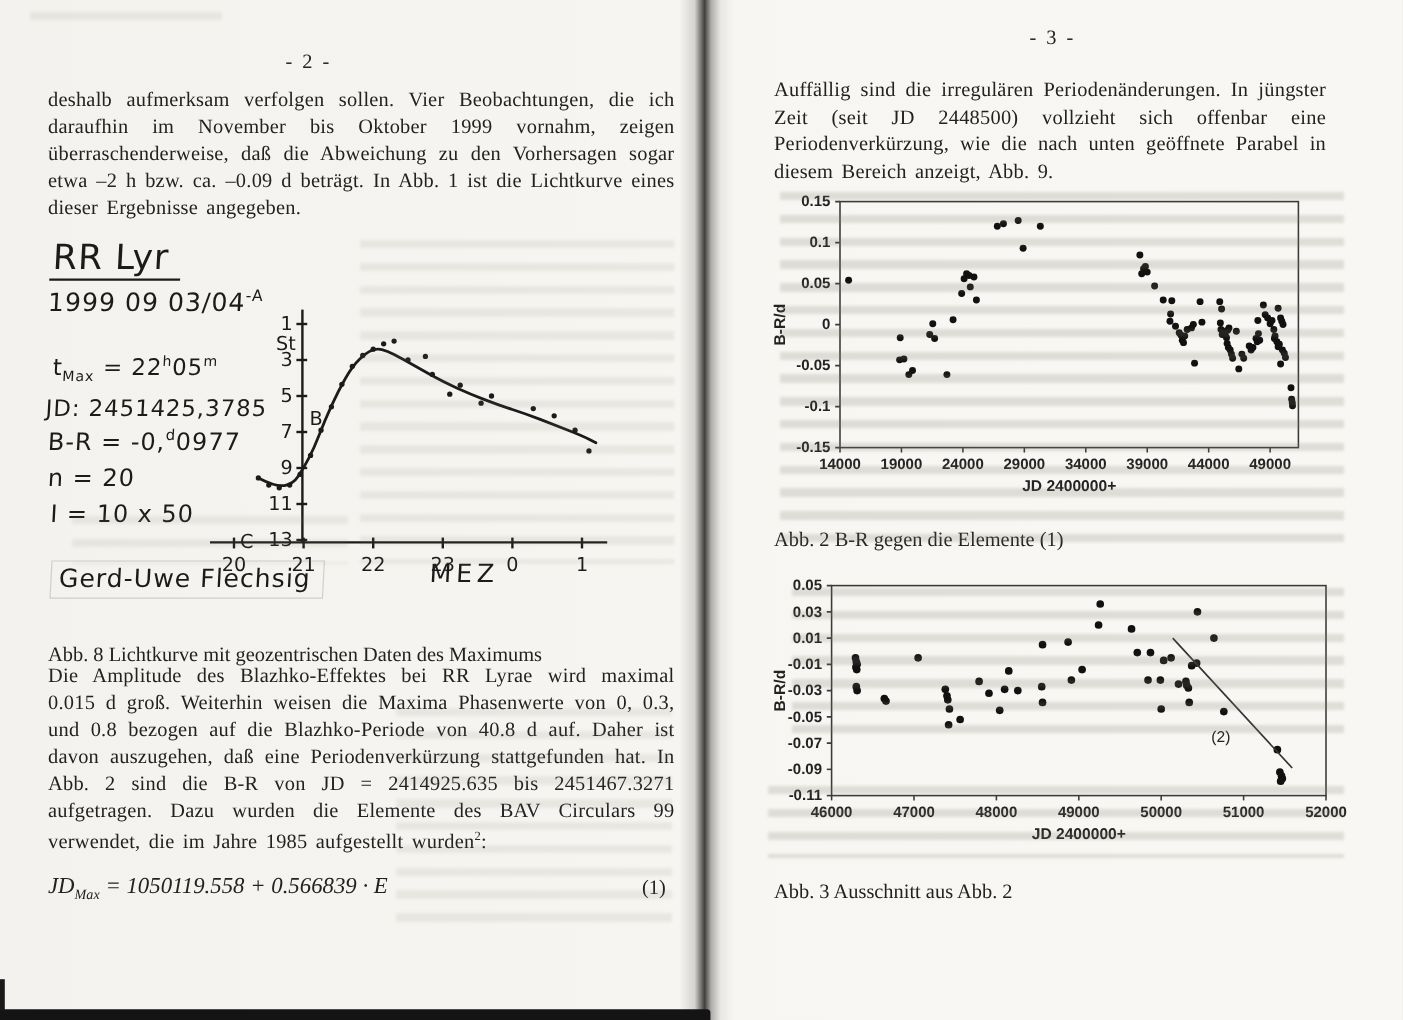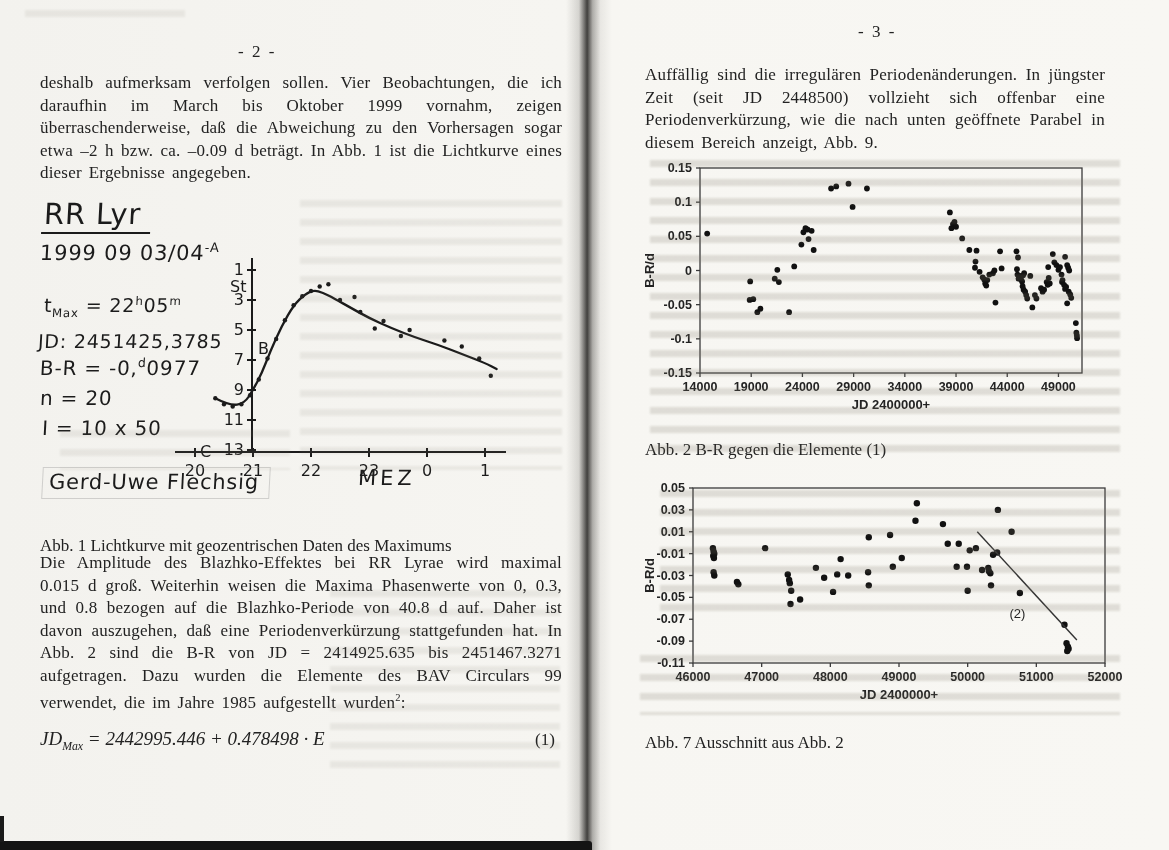--- a/index.html
+++ b/index.html
@@ -32,21 +32,21 @@
   .sig-box{border:1px solid rgba(140,140,140,0.35);padding:2px 10px 4px 6px;}
 </style>
 </head>
 <body>
 
 <div id="scan">
 
   <div class="abs" style="left:0;top:0;width:566px;height:850px;">
     <div class="abs pagenum serif" style="left:238px;top:42px;">- 2 -</div>
 
-    <div class="abs serif para" style="left:40px;top:72px;width:522px;">deshalb aufmerksam verfolgen sollen. Vier Beobachtungen, die ich daraufhin im March bis Oktober 1999 vornahm, zeigen überraschenderweise, daß die Abweichung zu den Vorhersagen sogar etwa –2 h bzw. ca. –0.09 d beträgt. In Abb. 1 ist die Lichtkurve eines dieser Ergebnisse angegeben.</div>
+    <div class="abs serif para" style="left:40px;top:72px;width:522px;">deshalb aufmerksam verfolgen sollen. Vier Beobachtungen, die ich daraufhin im November bis Oktober 1999 vornahm, zeigen überraschenderweise, daß die Abweichung zu den Vorhersagen sogar etwa –2 h bzw. ca. –0.09 d beträgt. In Abb. 1 ist die Lichtkurve eines dieser Ergebnisse angegeben.</div>
 
     <div class="abs hand" style="left:42px;top:197px;font-size:29px;border-bottom:2.5px solid #1b1b1b;padding:0 10px 1px 2px;">RR Lyr</div>
     <div class="abs hand" style="left:40px;top:240px;font-size:21px;">
       <span>1999 09 03/04</span><sup>-A</sup>
     </div>
     <div class="abs hand" style="left:44px;top:294px;font-size:19px;">
       <span>t</span><sub>Max</sub><span> = 22</span><sup>h</sup><span>05</span><sup>m</sup>
     </div>
     <div class="abs hand" style="left:38px;top:330px;font-size:19px;">JD: 2451425,3785</div>
     <div class="abs hand" style="left:40px;top:355px;font-size:20px;">
@@ -111,28 +111,28 @@
         <circle cx="259.59999999999997" cy="80" r="2.2" fill="#1b1b1b"></circle>
         <circle cx="294.40000000000003" cy="90.5" r="2.2" fill="#1b1b1b"></circle>
         <circle cx="311.80000000000007" cy="96.5" r="2.2" fill="#1b1b1b"></circle>
         <circle cx="329.19999999999993" cy="108.5" r="2.2" fill="#1b1b1b"></circle>
         <circle cx="340.80000000000007" cy="125.75000000000001" r="2.2" fill="#1b1b1b"></circle>
       </svg>
 
     <div class="abs hand sig-box" style="left:42px;top:467px;font-size:21px;">Gerd-Uwe Flechsig</div>
     <div class="abs hand" style="left:358px;top:466px;font-size:21px;letter-spacing:4px;">MEZ</div>
 
-    <div class="abs serif caption" style="left:40px;top:536px;">Abb. 1 Lichtkurve mit geozentrischen Daten des Maximums</div>
+    <div class="abs serif caption" style="left:40px;top:536px;">Abb. 8 Lichtkurve mit geozentrischen Daten des Maximums</div>
 
     <div class="abs serif para" style="left:40px;top:552px;width:522px;">
       <span>Die Amplitude des Blazhko-Effektes bei RR Lyrae wird maximal 0.015 d groß. Weiterhin weisen die Maxima Phasenwerte von 0, 0.3, und 0.8 bezogen auf die Blazhko-Periode von 40.8 d auf. Daher ist davon auszugehen, daß eine Periodenverkürzung stattgefunden hat. In Abb. 2 sind die B-R von JD = 2414925.635 bis 2451467.3271 aufgetragen. Dazu wurden die Elemente des BAV Circulars 99 verwendet, die im Jahre 1985 aufgestellt wurden</span><sup>2</sup><span>:</span>
     </div>
 
     <div class="abs formula" style="left:40px;top:728px;width:522px;">
-      <span>JD</span><sub>Max</sub><span> = 2442995.446 + 0.478498 · E</span>
+      <span>JD</span><sub>Max</sub><span> = 1050119.558 + 0.566839 · E</span>
       <span class="eqnum abs" style="left:495px;top:2px;">(1)</span>
     </div>
   </div>
 
   <div class="abs" style="left:612px;top:0;width:557px;height:850px;">
     <div class="abs pagenum serif" style="left:246px;top:22px;">- 3 -</div>
 
     <div class="abs serif para" style="left:33px;top:64px;width:460px;">Auffällig sind die irregulären Periodenänderungen. In jüngster Zeit (seit JD 2448500) vollzieht sich offenbar eine Periodenverkürzung, wie die nach unten geöffnete Parabel in diesem Bereich anzeigt, Abb. 9.</div>
 
     <svg id="abb2" class="abs" style="left:28px;top:156px;" width="515" height="265">
@@ -354,21 +354,21 @@
         <circle cx="426.5466666666666" cy="165.3125" r="3.2" fill="#111"></circle>
         <circle cx="427.92" cy="168.59375000000003" r="3.2" fill="#111"></circle>
         <circle cx="428.6066666666666" cy="170.78125" r="3.2" fill="#111"></circle>
         <circle cx="427.23333333333335" cy="172.96875000000003" r="3.2" fill="#111"></circle>
         <line x1="337.28" y1="53.75" x2="436.84666666666664" y2="162.03125" stroke="#333" stroke-width="1.4"></line>
         <text x="385.34666666666664" y="140.15625" text-anchor="end" class="note">(2)</text>
         <text x="259" y="221" text-anchor="middle" class="axlabel">JD 2400000+</text>
         <text x="14" y="97.5" text-anchor="middle" class="axlabel" transform="rotate(-90 14 97.5)">B-R/d</text>
       </svg>
 
-    <div class="abs serif caption" style="left:33px;top:733px;">Abb. 7 Ausschnitt aus Abb. 2</div>
+    <div class="abs serif caption" style="left:33px;top:733px;">Abb. 3 Ausschnitt aus Abb. 2</div>
   </div>
 
   <div class="abs ghost light" style="left:25px;top:10px;width:160px;height:16px;"></div>
   <div class="abs ghost light" style="left:300px;top:200px;width:262px;height:270px;"></div>
   <div class="abs ghost light" style="left:60px;top:430px;width:230px;height:40px;"></div>
   <div class="abs ghost light" style="left:330px;top:590px;width:230px;height:180px;"></div>
   <div class="abs ghost" style="left:650px;top:160px;width:470px;height:300px;"></div>
   <div class="abs ghost" style="left:660px;top:490px;width:460px;height:130px;"></div>
   <div class="abs ghost" style="left:640px;top:655px;width:480px;height:60px;"></div>
 

